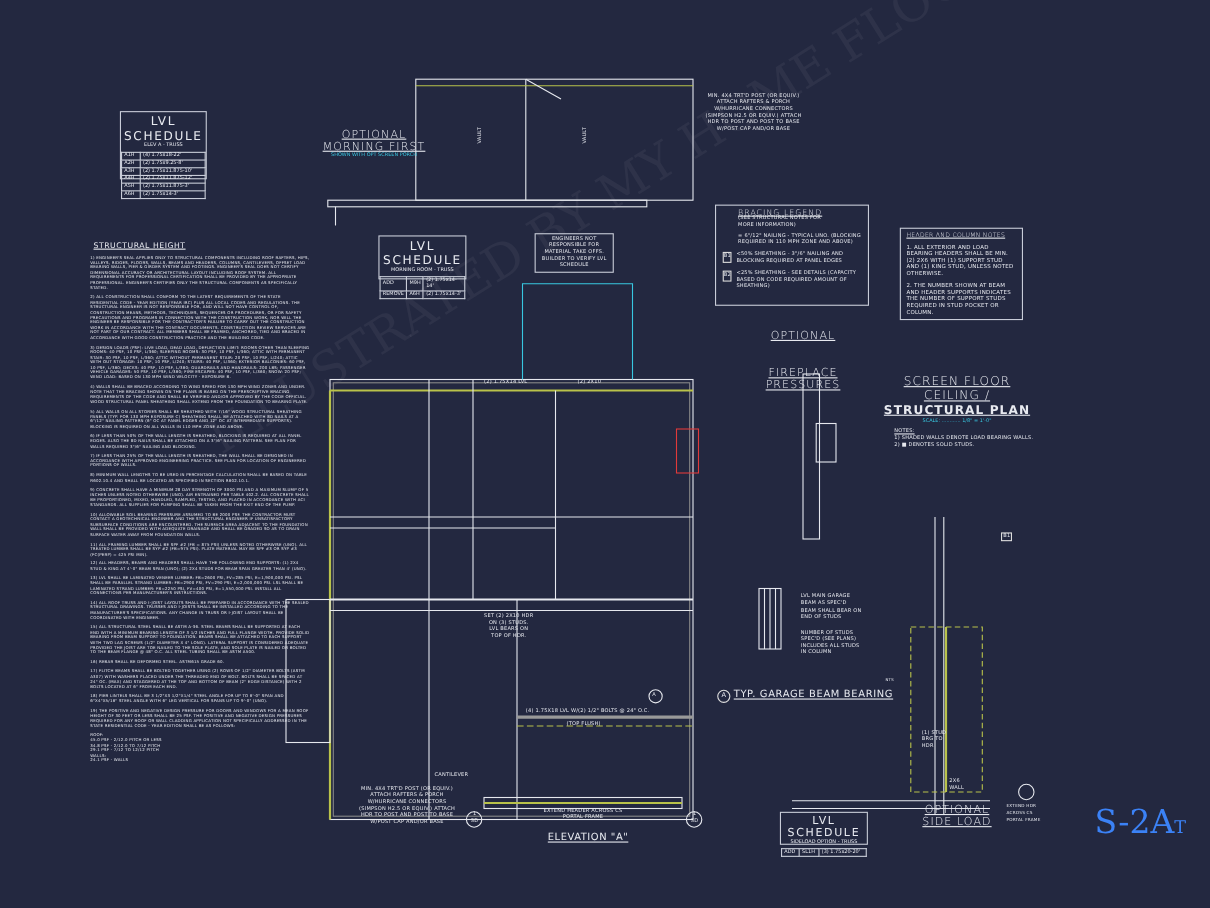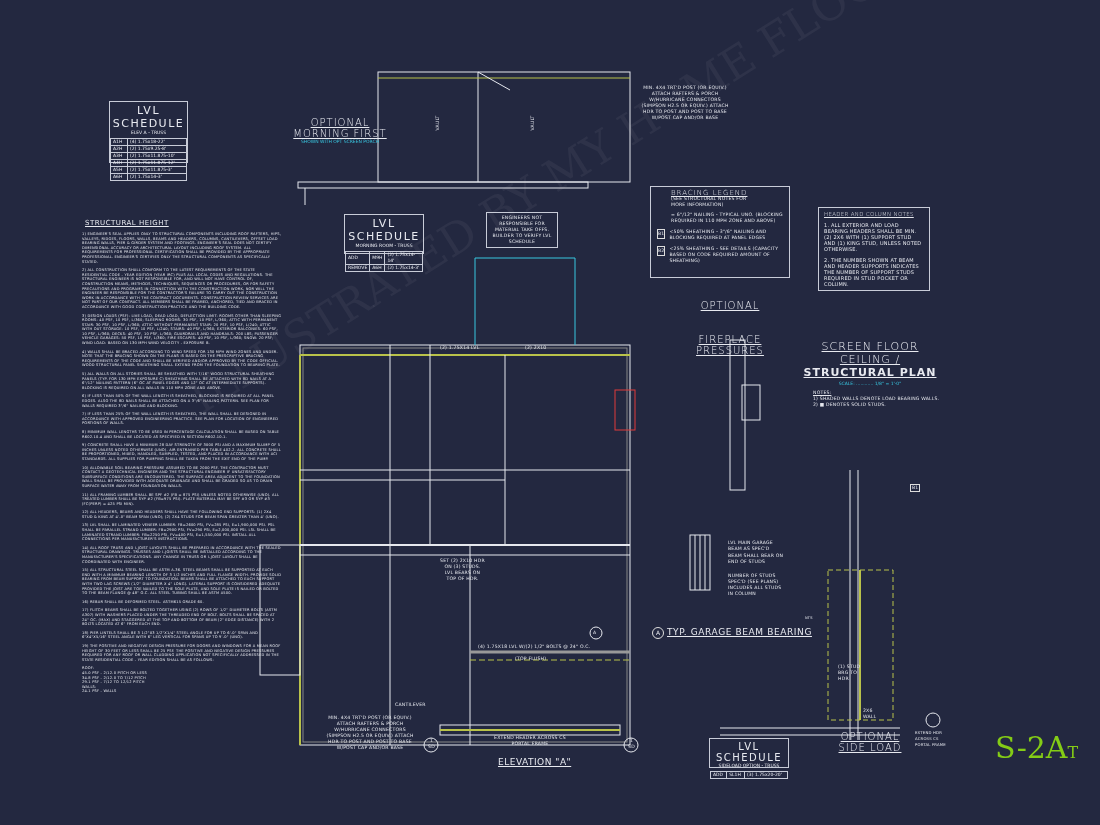--- a/index.html
+++ b/index.html
@@ -8,21 +8,21 @@
   .t{font-size:4.6px;line-height:6px;letter-spacing:.2px;text-transform:uppercase;color:#e6e8ee;}
   .title-u{text-decoration:underline;font-weight:300;letter-spacing:1px;}
   .box{position:absolute;border:1px solid #c8ccd8;}
   .sched-title{font-size:11px;letter-spacing:1.5px;text-align:center;padding-top:2px;}
   .sched-sub{font-size:4.5px;text-align:center;margin-bottom:3px;}
   .sched table{border-collapse:collapse;width:100%;}
   .sched td{border:1px solid #c8ccd8;font-size:4.5px;padding:0 2px;height:6px;line-height:6px;}
   .cyan{color:#38c7e0;}
   svg{position:absolute;left:0;top:0;}
   .notes p{margin:0 0 4px 0;}
-  .big{font-family:"DejaVu Serif",serif;font-size:30px;color:#84cc16;}
+  .big{font-family:"DejaVu Serif",serif;font-size:30px;color:#3b82f6;}
 </style>
 </head>
 <body>
 
 <div class="abs" style="left:180px;top:380px;width:800px;transform:rotate(-32deg);transform-origin:left top;font-family:'DejaVu Serif',serif;font-size:44px;color:rgba(255,255,255,0.05);white-space:nowrap;">ILLUSTRATED BY MY HOME FLOOR PLANS.COM — NOT FOR CONSTRUCTION — FOR ESTIMATION USE ONLY</div>
 
 <svg width="1100" height="825">
   <g stroke="#e6e8ee" stroke-width="1" fill="none">
 
     <rect x="378" y="72" width="252" height="110"></rect>

